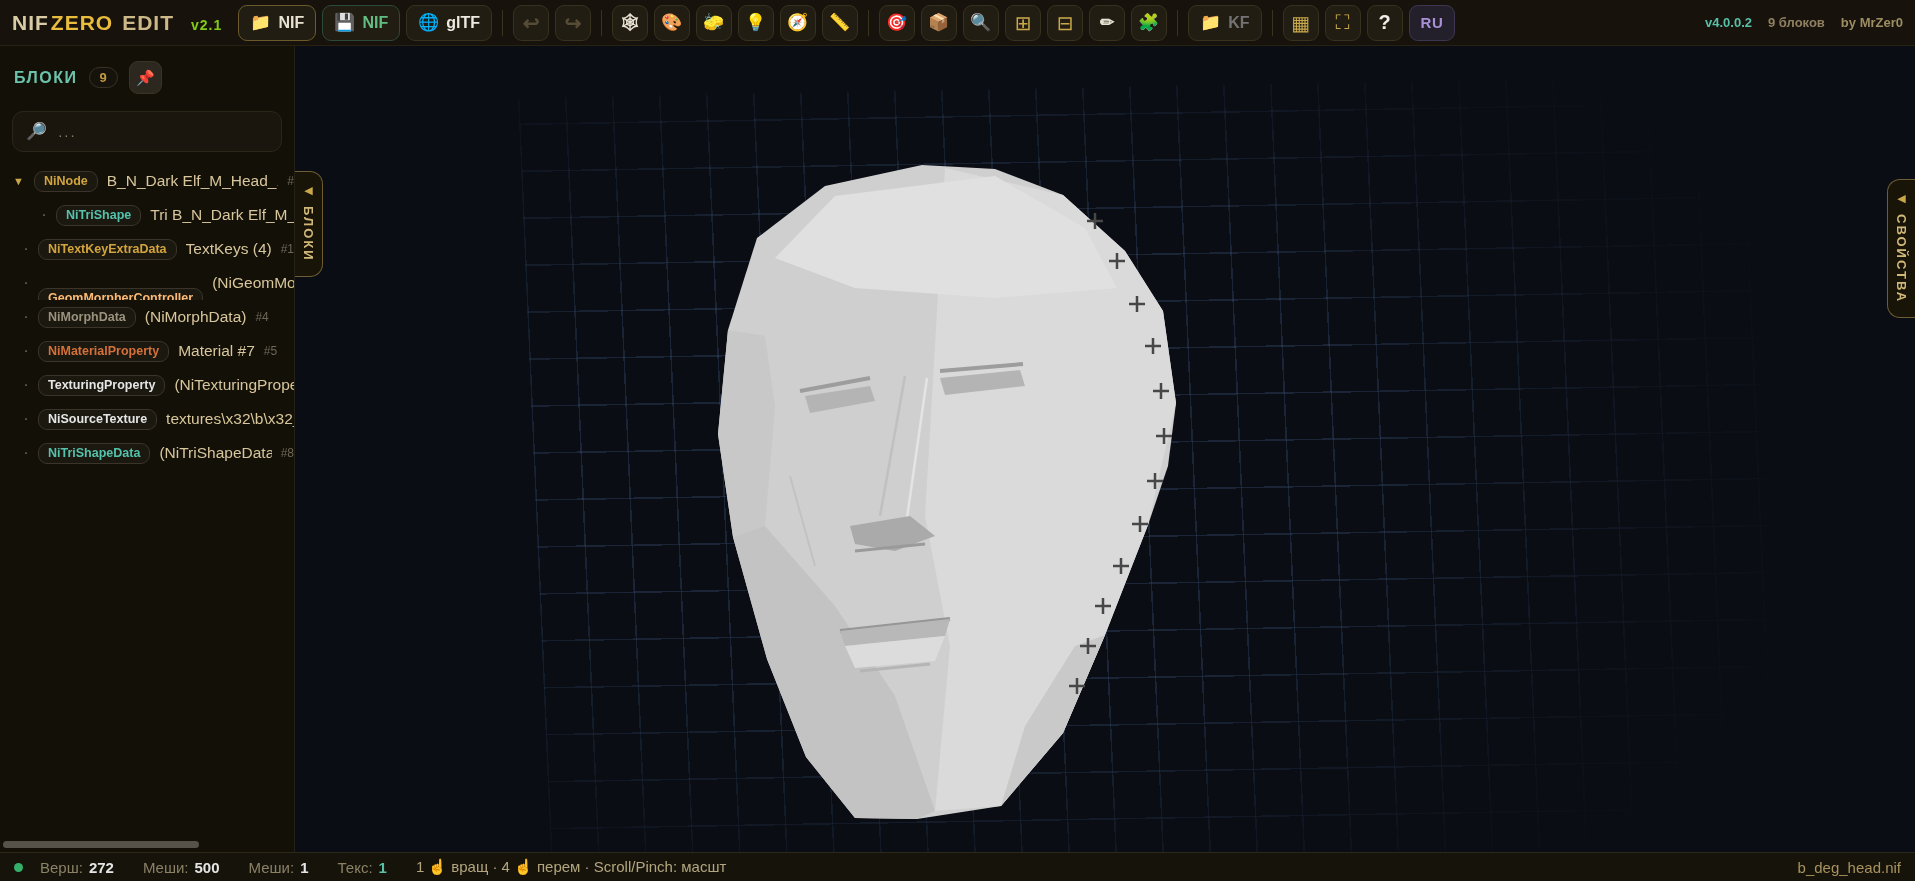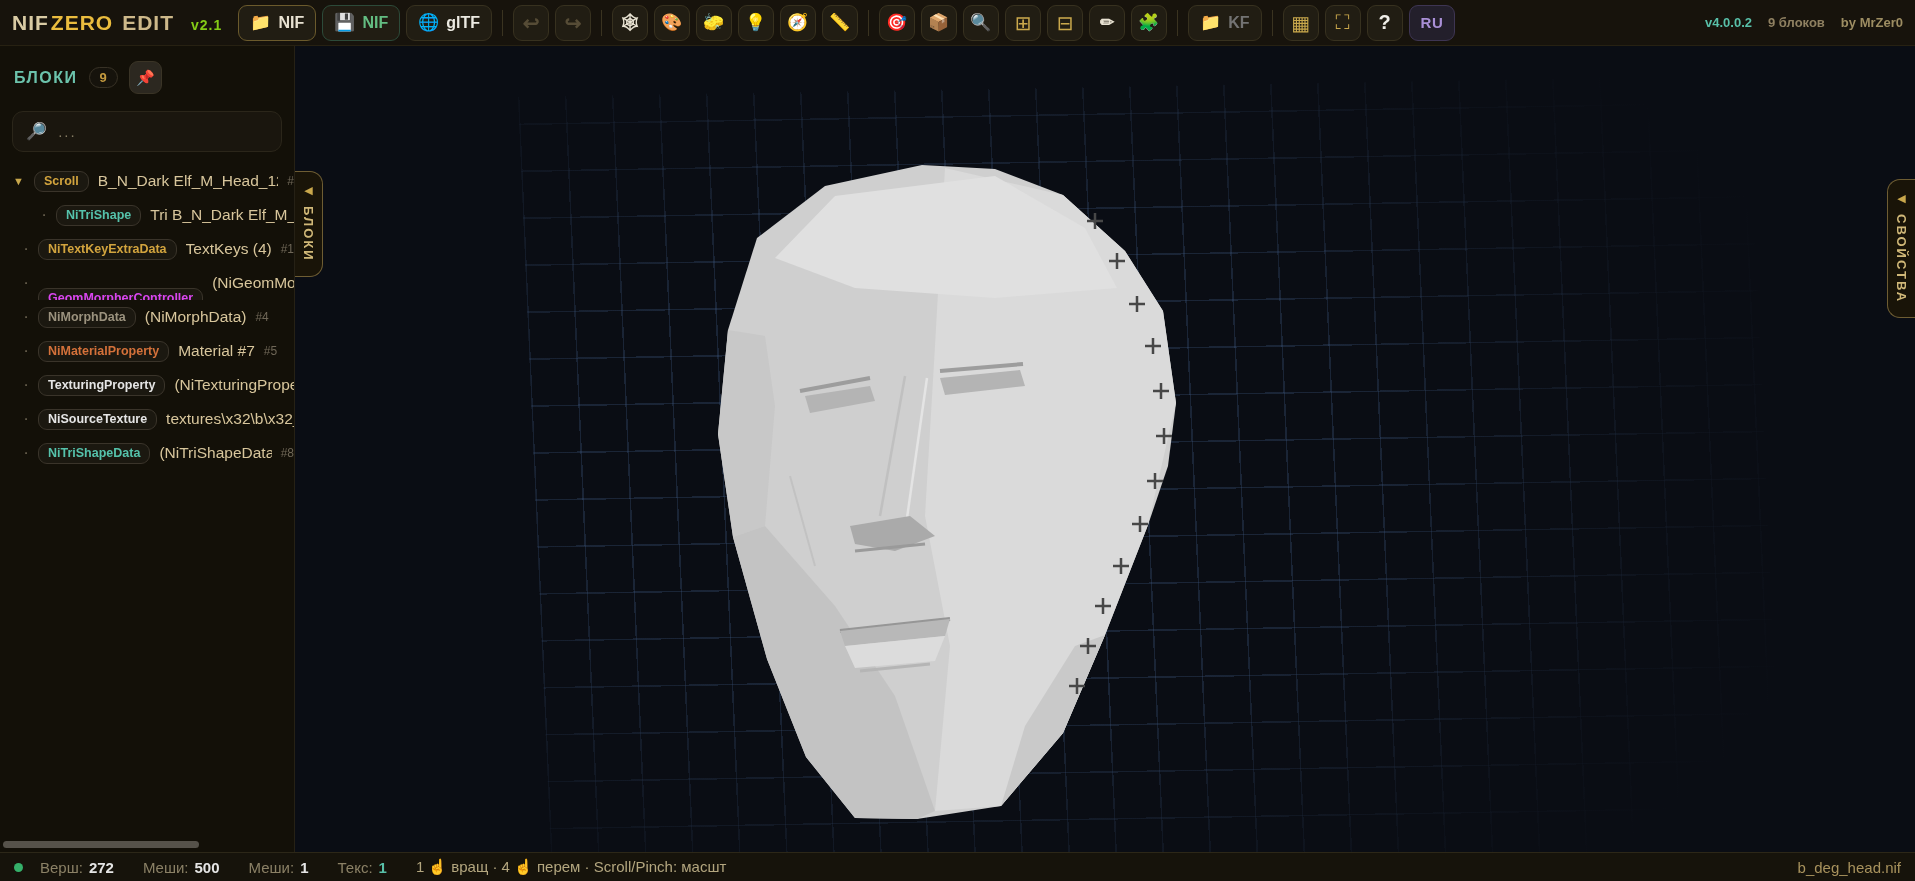--- a/index.html
+++ b/index.html
@@ -57,21 +57,21 @@
   .trow { display:flex; align-items:center; height:34px; padding-left:13px;
     gap:9px; white-space:nowrap; overflow:hidden; cursor:pointer; }
   .trow.ind1 { padding-left:23px; }
   .trow.ind2 { padding-left:41px; }
   .exp { color:#c9a84c; font-size:11px; width:12px; flex:none; }
   .blt { color:#6a6250; font-size:17px; width:6px; flex:none; text-align:center; }
   .badge { border:1px solid #3a342a; border-radius:9px; padding:2.5px 9px;
     font-size:12.5px; font-weight:700; background:#1b1810; flex:none; }
   .b-gold   { color:#d2a43e; }
   .b-teal   { color:#55c2ab; }
-  .b-tan    { color:#d946ef;margin-top:30px; }
+  .b-tan    { color:#fdba74;margin-top:30px; }
   .b-gray   { color:#9b927e; }
   .b-orange { color:#d4713a; }
   .b-purple { color:#e5e5e5; }
   .tlabel { color:#d8c69c; overflow:hidden; }
   .tsuffix { color:#6f6757; font-size:12px; }
   .hscroll { position:absolute; bottom:4px; left:3px; width:196px; height:7px;
     border-radius:4px; background:#56524a; cursor:pointer; }
 
   
   .viewport { flex:1; position:relative; background:#0a0d14; overflow:hidden; cursor:grab; }
@@ -216,21 +216,21 @@
         </span>
     </div>
     <div class="search">
       <span class="sicon">🔎</span>
       <input type="text" placeholder="..." style="">
     </div>
 
     <div class="tree">
       <div class="trow">
         <span class="exp">▼</span>
-        <span class="badge b-gold">Scroll</span>
+        <span class="badge b-gold">NiNode</span>
         <span class="tlabel">B_N_Dark Elf_M_Head_12</span>
         <span class="tsuffix">#</span>
       </div>
       <div class="trow ind2">
         <span class="blt">·</span>
         <span class="badge b-teal">NiTriShape</span>
         <span class="tlabel">Tri B_N_Dark Elf_M_H</span>
       </div>
       <div class="trow ind1">
         <span class="blt">·</span>

